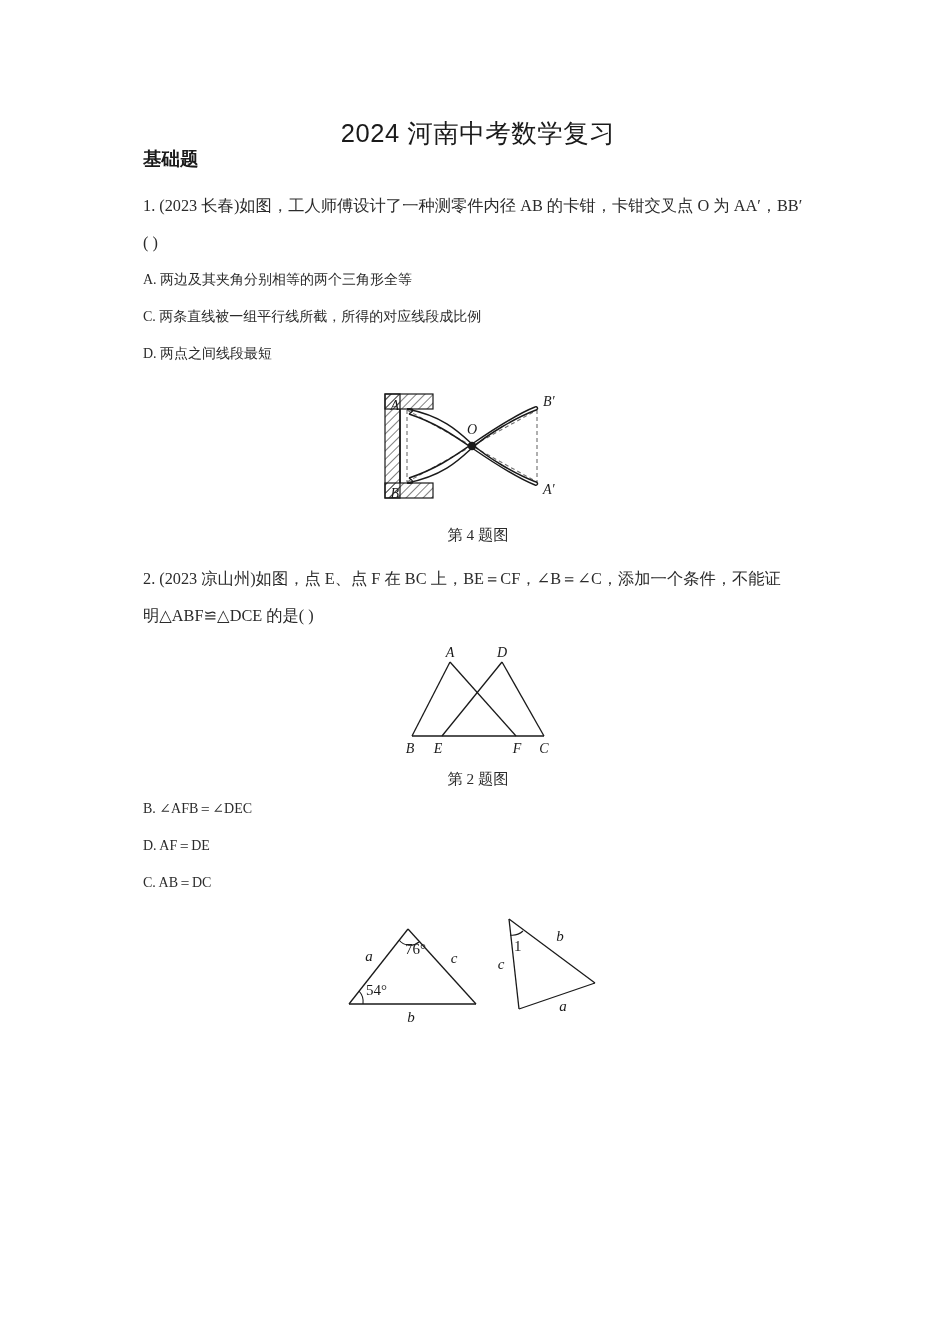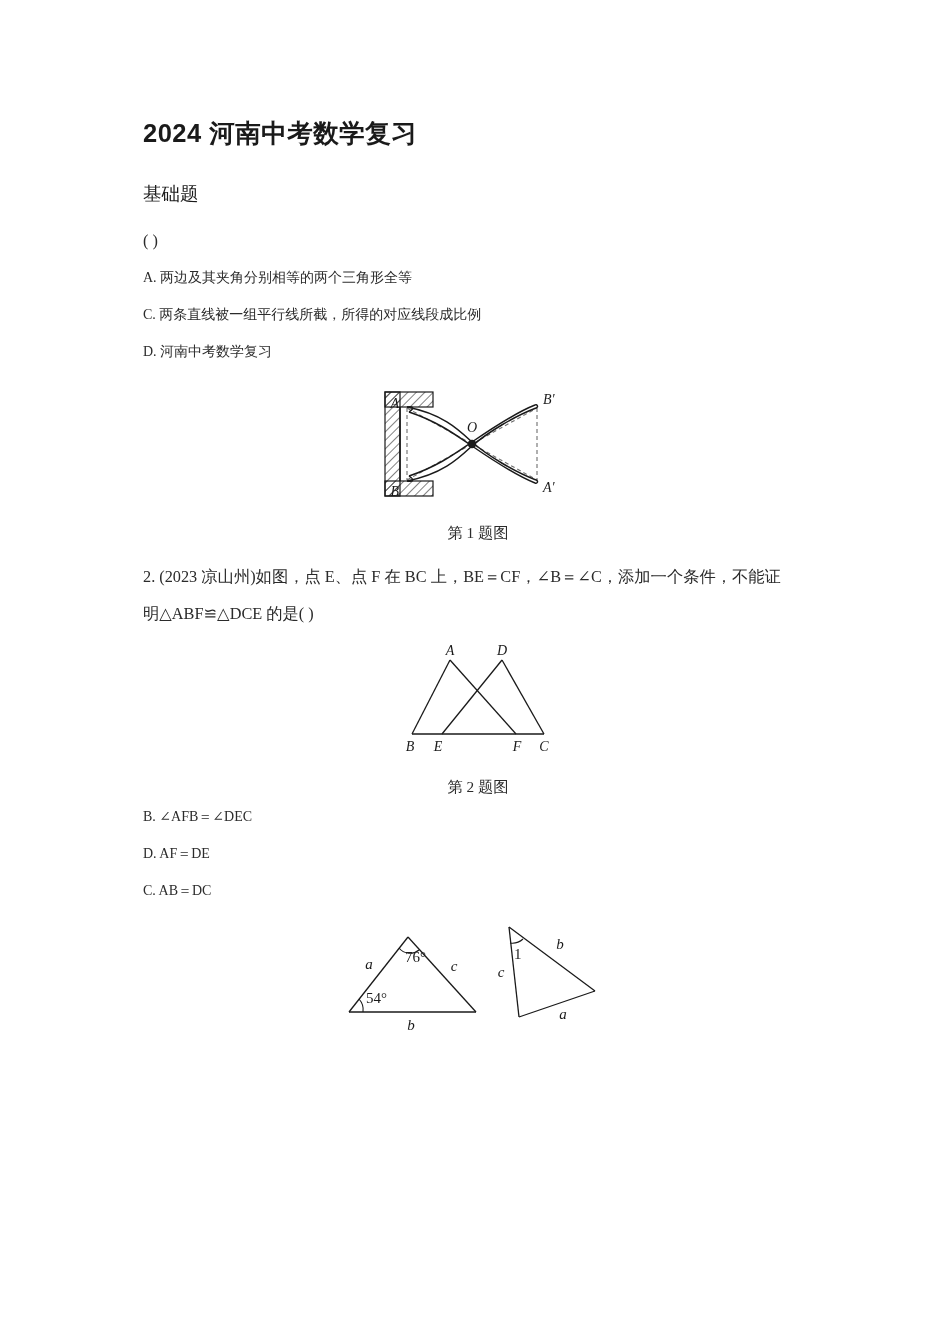--- a/index.html
+++ b/index.html
@@ -24,43 +24,43 @@
   }
   .content {
     position: absolute;
     left: 143px;
     top: 0;
     width: 670px;
   }
 
   
   .title-line {
+    text-align: center;
     font-family: "Liberation Sans", "DejaVu Sans", sans-serif;
-    font-weight: bold;
+    font-weight: normal;
     color: #1a1a1a;
   }
   .title-1 {
     font-size: 25.5px;
     line-height: 30px;
     margin-top: 118px;
     letter-spacing: 0.5px;
   }
   .title-2 {
     font-size: 25.5px;
     line-height: 30px;
     margin-top: 19px;
     letter-spacing: 0.5px;
   }
 
   .section-head {
     font-family: "Liberation Sans", "DejaVu Sans", sans-serif;
-    font-weight: normal;
+    font-weight: bold;
     font-size: 18.5px;
     line-height: 22px;
-    margin-top: 35px;
     margin-left: 0px;
     color: #1a1a1a;
   }
 
   
   .q-text {
     font-size: 16.3px;
     line-height: 37px;
     text-align: justify;
     text-justify: inter-ideograph;
@@ -81,42 +81,43 @@
   .fig-cap {
     text-align: center;
     font-size: 15.3px;
     line-height: 22px;
     color: #2b2b2b;
   }
 
   .fig1 { margin-top: 14px; }
   .fig1 .fig-cap { margin-top: 14px; }
   .fig2 { margin-top: 12px; }
-  .fig2 .fig-cap { margin-top: 16px; text-align: center; }
+  .fig2 .fig-cap { margin-top: 6px; text-align: center; }
   .fig3 { margin-top: 6px; }
 
   svg { display: inline-block; }
   .blk { fill: none; stroke: #1a1a1a; }
 </style>
 </head>
 <body>
 
 <div class="page">
   <div class="content">
 
     <div class="title-line title-1">2024 河南中考数学复习</div>
 
     <div class="section-head">基础题</div>
 
     <div class="q-block">
+      <div class="q-text">1. (2023 长春)如图，工人师傅设计了一种测零件内径 AB 的卡钳，卡钳交叉点 O 为 AA′，BB′</div>
       <div class="q-text">(      )</div>
 
       <div class="opt">A. 两边及其夹角分别相等的两个三角形全等</div>
       <div class="opt">C. 两条直线被一组平行线所截，所得的对应线段成比例</div>
-      <div class="opt">D. 河南中考数学复习</div>
+      <div class="opt">D. 两点之间线段最短</div>
 
       <div class="fig-wrap fig1">
         <svg width="210" height="120" viewBox="0 0 210 120">
           <defs>
             <pattern id="hatch" width="6" height="6" patternTransform="rotate(45)" patternUnits="userSpaceOnUse">
               <line x1="0" y1="0" x2="0" y2="6" stroke="#1a1a1a" stroke-width="1.1"></line>
             </pattern>
           </defs>
 
           <g>
@@ -152,21 +153,21 @@
           </g>
 
           <circle cx="99" cy="60" r="4.2" fill="#1a1a1a"></circle>
 
           <text x="26" y="24" font-family="Liberation Serif, serif" font-size="14" font-style="italic" fill="#1a1a1a" text-anchor="end">A</text>
           <text x="26" y="112" font-family="Liberation Serif, serif" font-size="14" font-style="italic" fill="#1a1a1a" text-anchor="end">B</text>
           <text x="99" y="48" font-family="Liberation Serif, serif" font-size="14" font-style="italic" fill="#1a1a1a" text-anchor="middle">O</text>
           <text x="170" y="20" font-family="Liberation Serif, serif" font-size="14" font-style="italic" fill="#1a1a1a">B′</text>
           <text x="170" y="108" font-family="Liberation Serif, serif" font-size="14" font-style="italic" fill="#1a1a1a">A′</text>
         </svg>
-        <div class="fig-cap">第 1 题图</div>
+        <div class="fig-cap">第 4 题图</div>
       </div>
     </div>
 
     <div class="q-block" style="margin-top:14px;">
       <div class="q-text">2. (2023 凉山州)如图，点 E、点 F 在 BC 上，BE＝CF，∠B＝∠C，添加一个条件，不能证</div>
       <div class="q-text">明△ABF≌△DCE 的是(      )</div>
 
       <div class="fig-wrap fig2">
         <svg width="160" height="112" viewBox="0 0 160 112">
 

